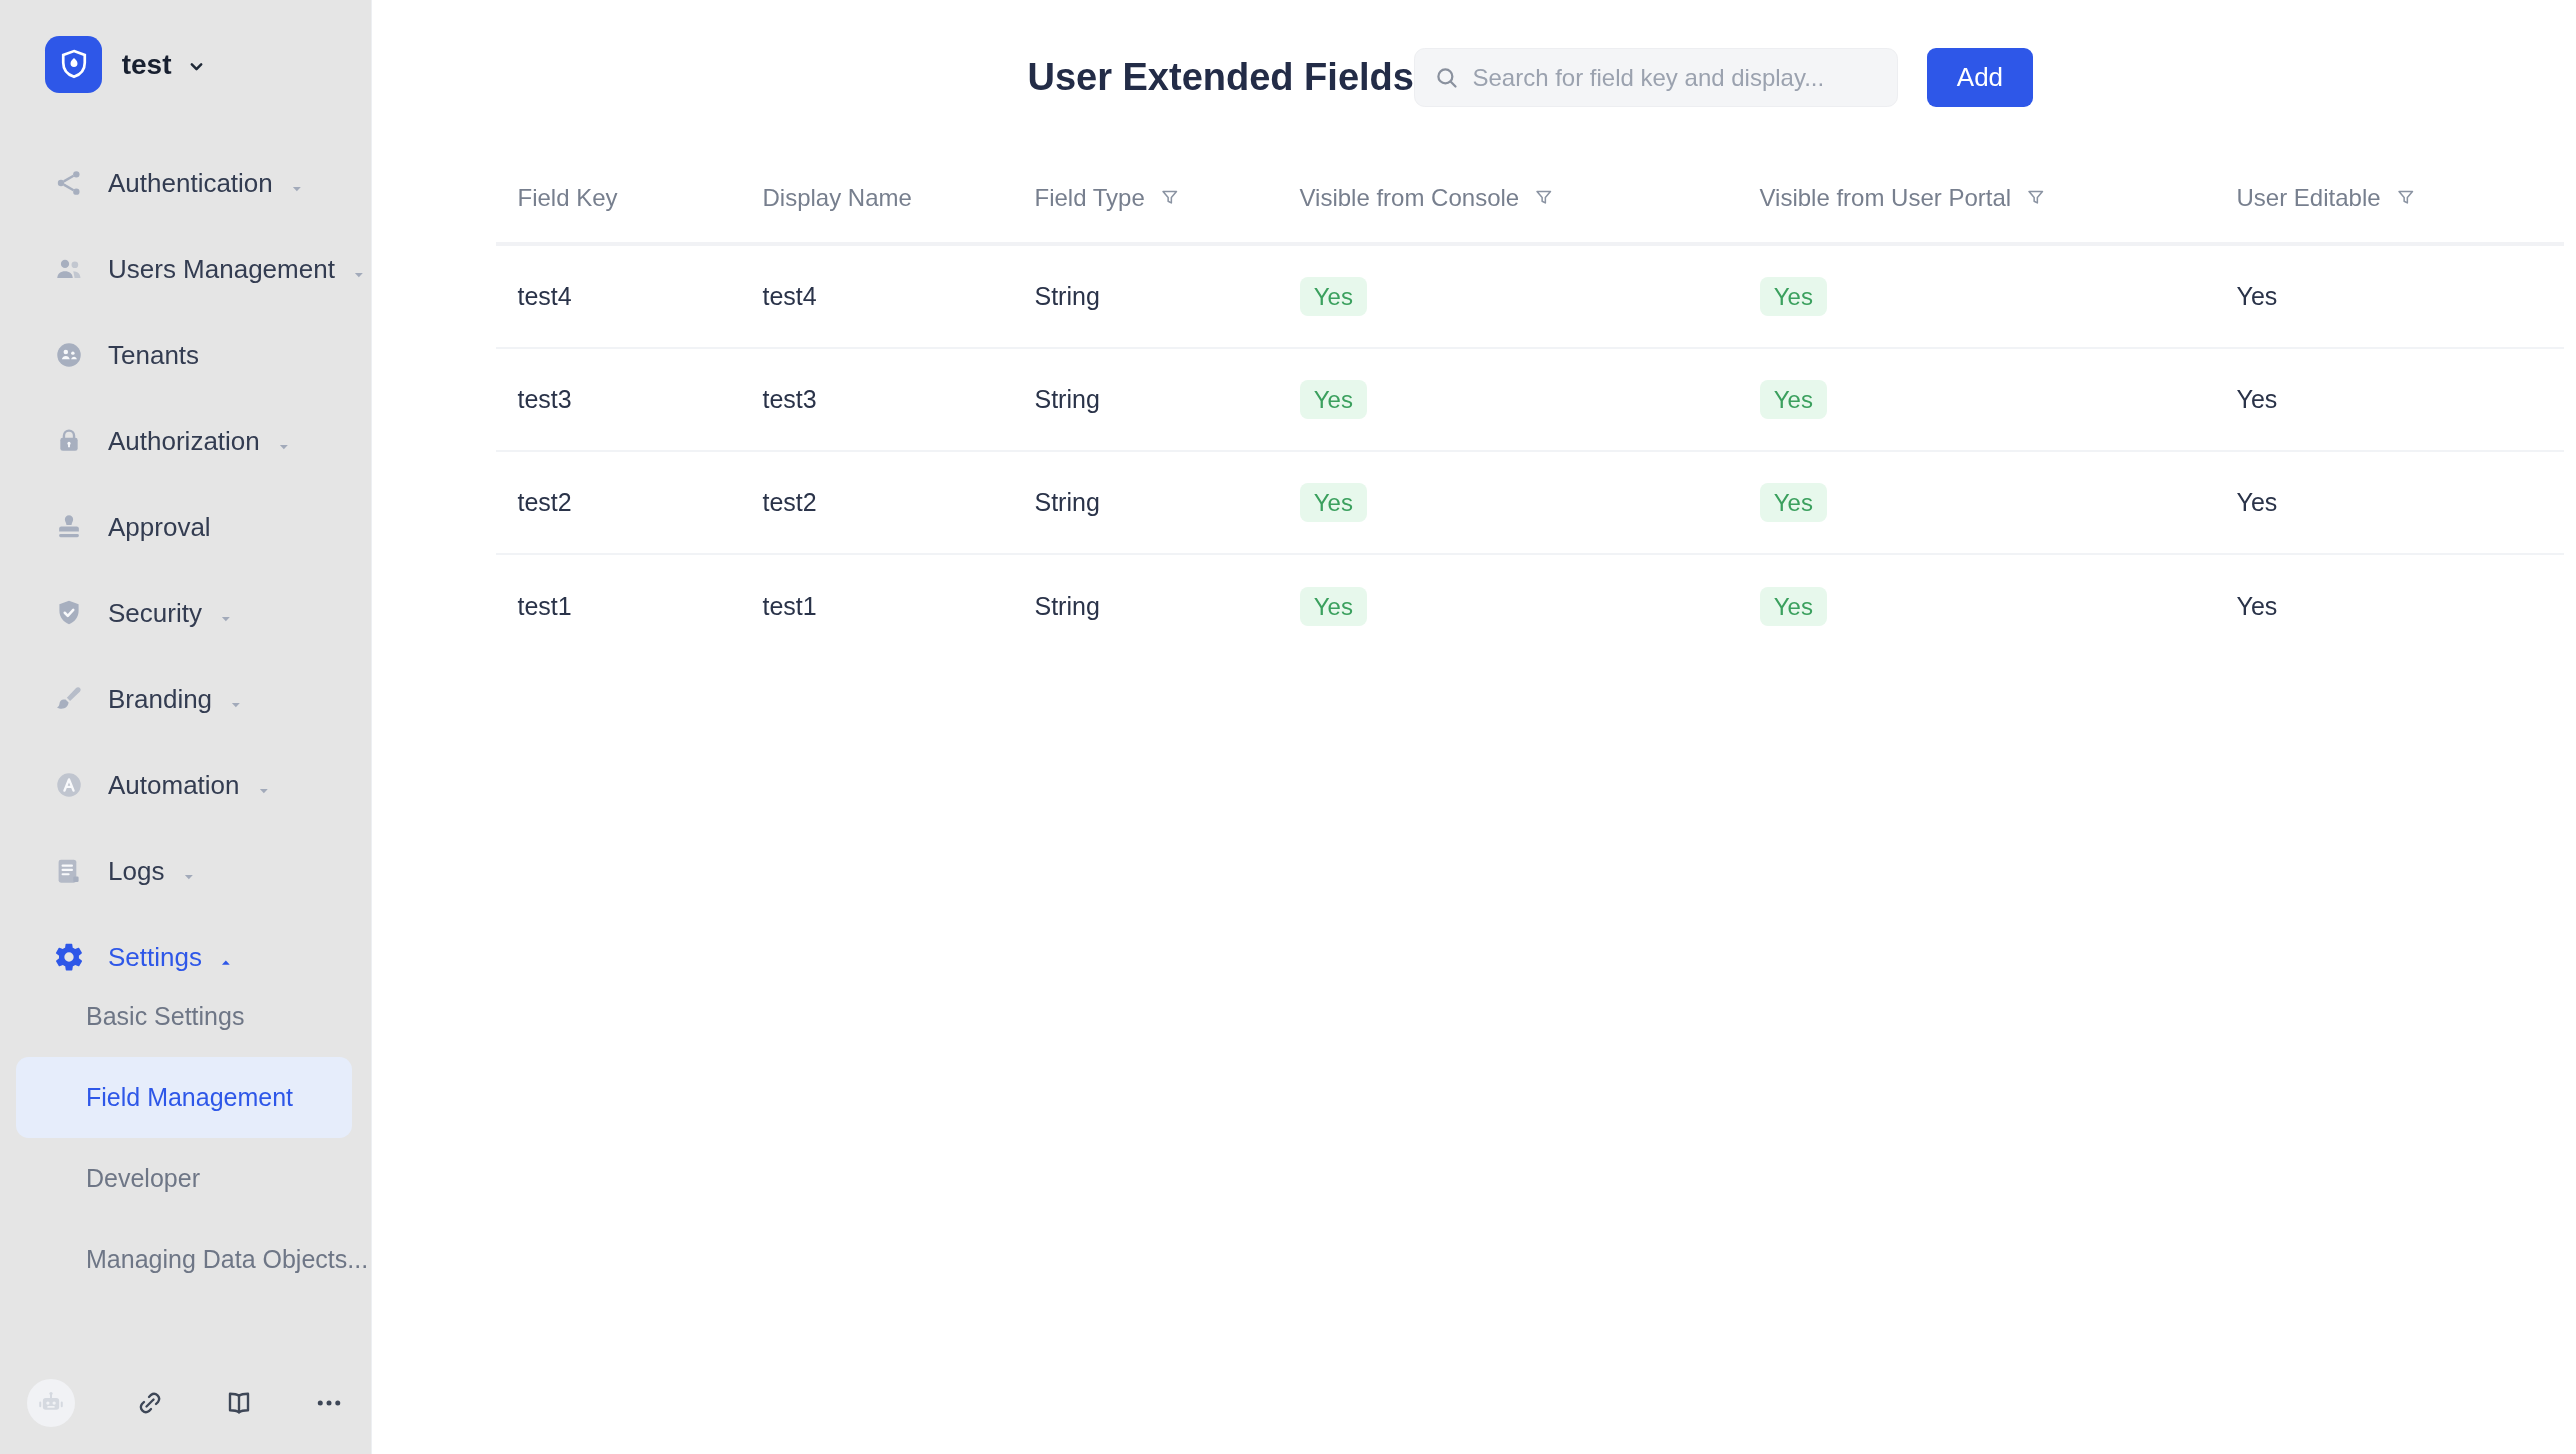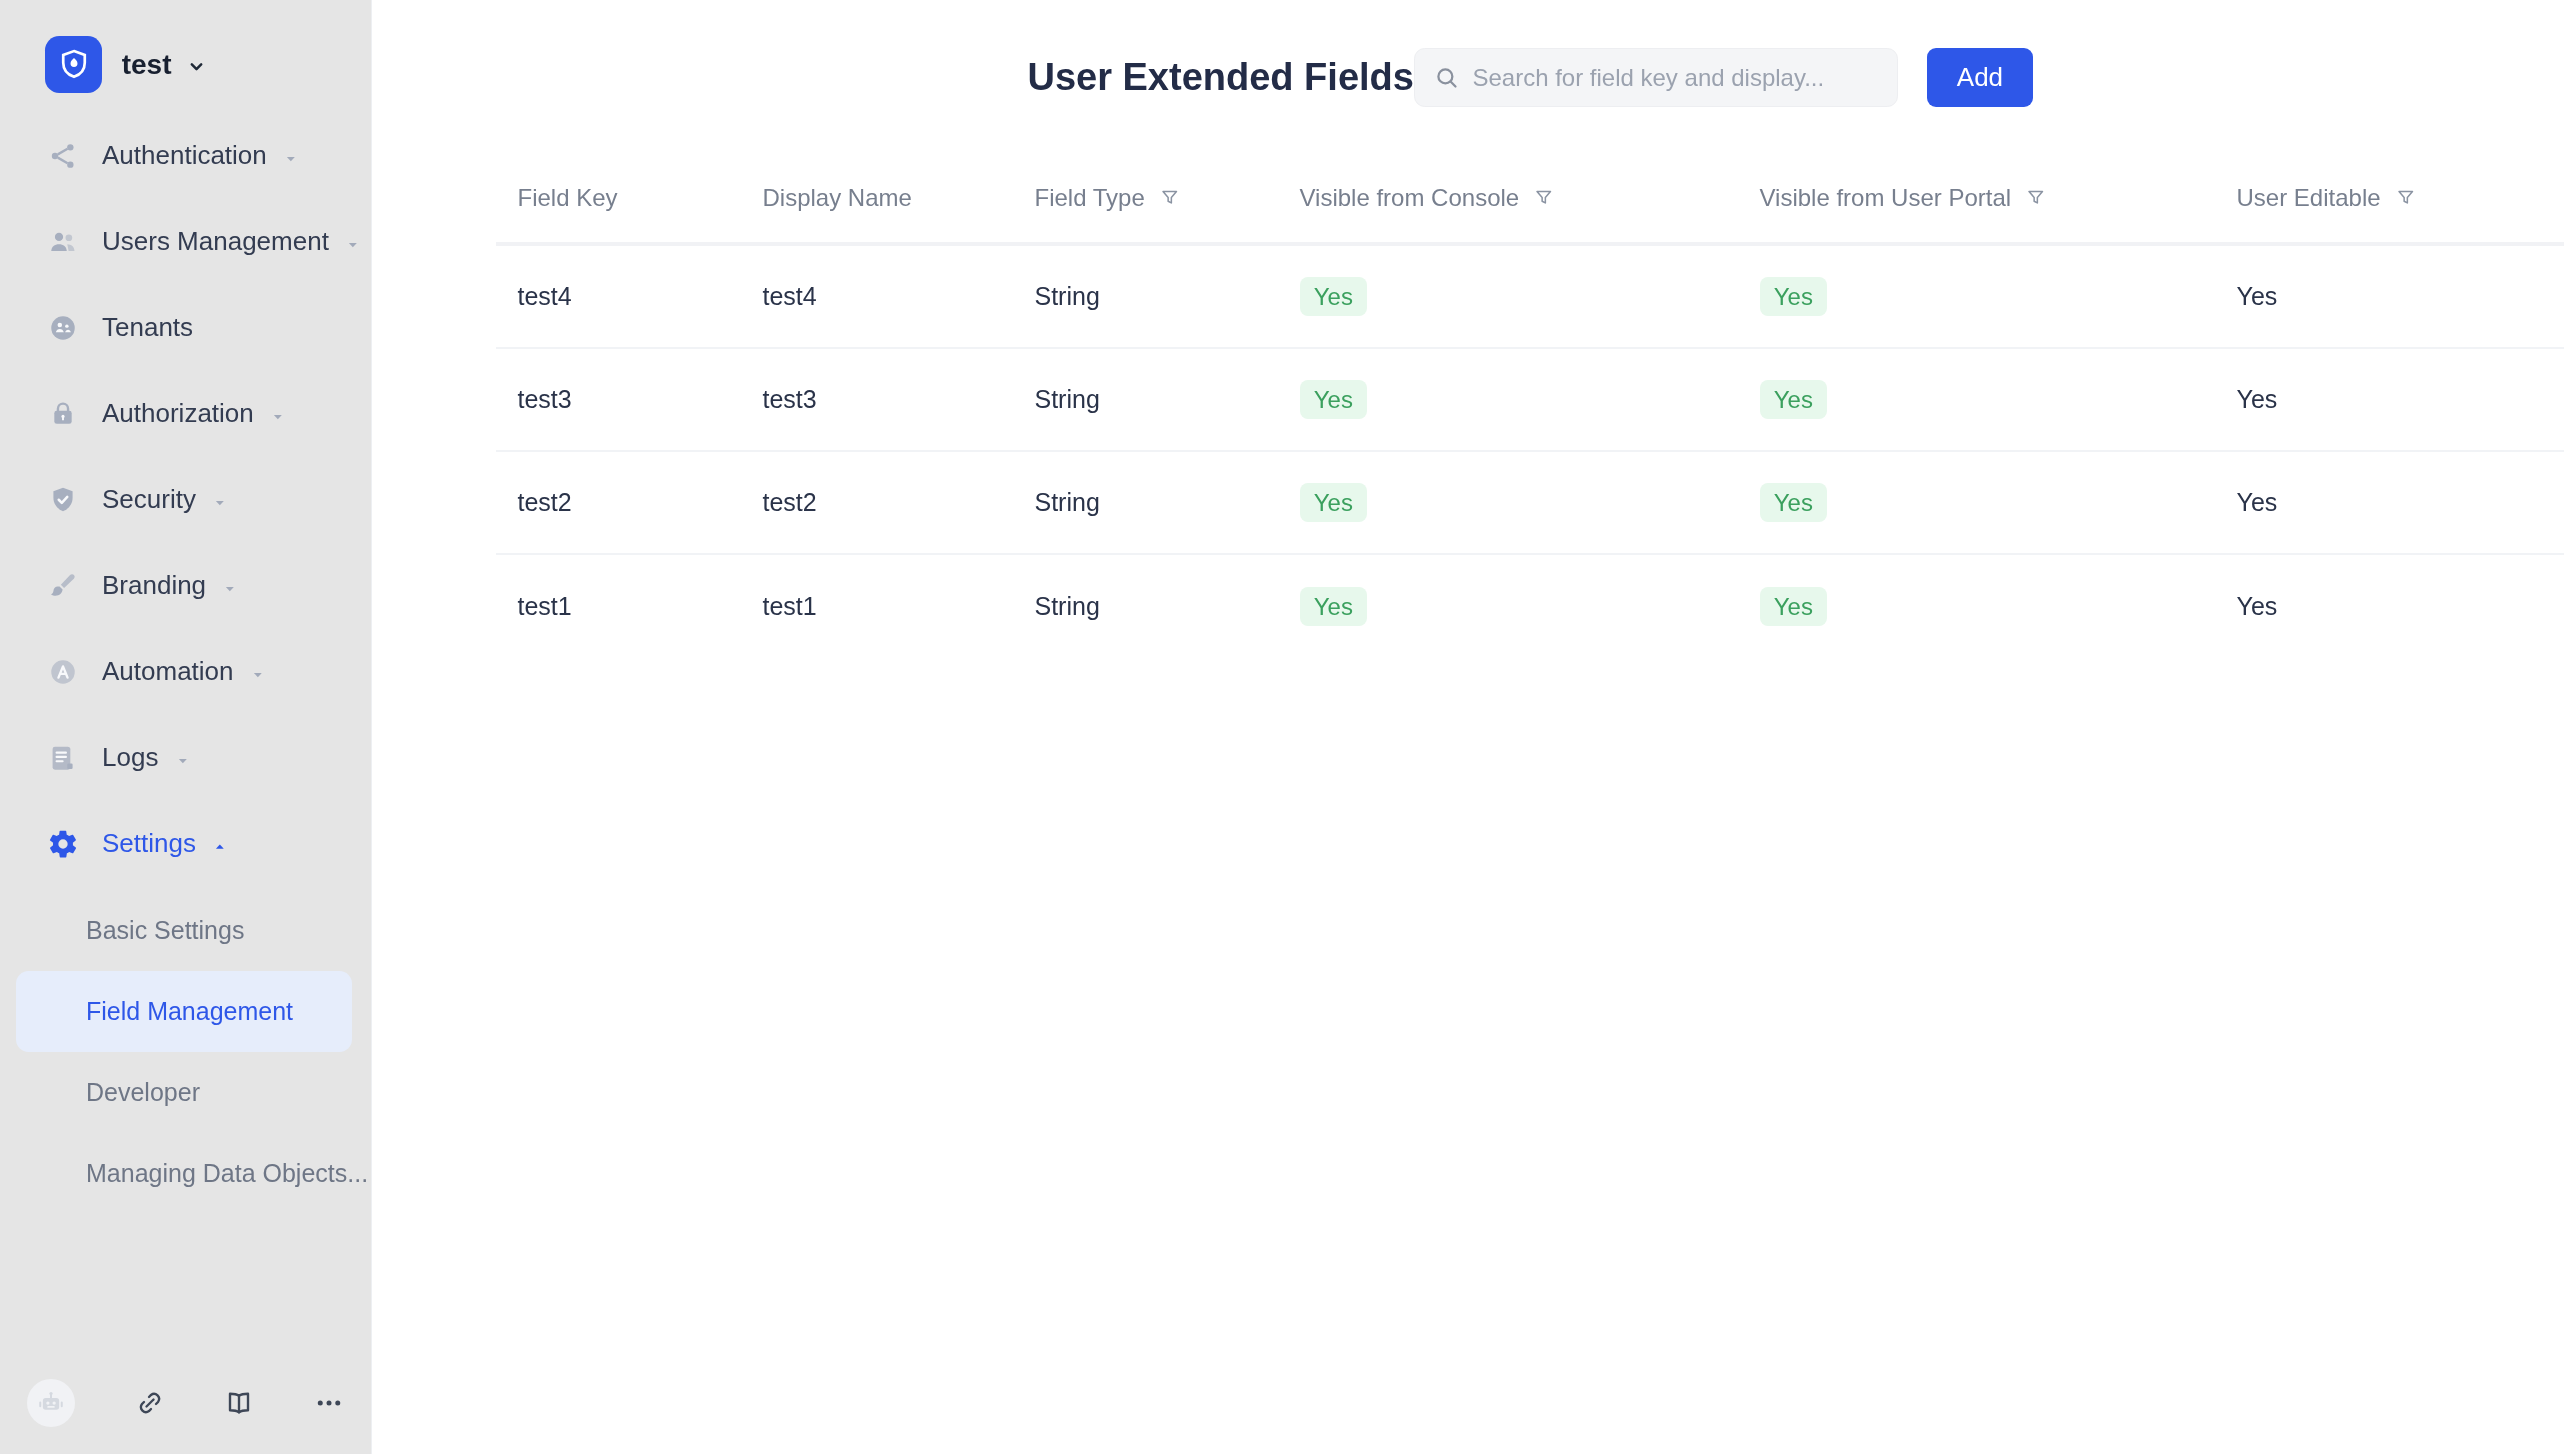--- a/index.html
+++ b/index.html
@@ -12,22 +12,22 @@
              background:#e5e5e5; border-right:1.8px solid #EDEFF2; }
   .logo-row { display:flex; align-items:center; padding:36px 0 0 45px; cursor:pointer; }
   .logo-box { width:57px; height:57px; border-radius:14.3px; background:var(--accent);
               display:flex; align-items:center; justify-content:center; flex:none; }
   .logo-box svg { width:38px; height:38px; }
   .brand-name { font-size:28px; font-weight:700; color:#182030; margin-left:19.7px; }
   .brand-caret { width:25px; height:25px; color:#1F2937; margin-left:12.5px; margin-top:3.6px; }
   .brand-caret svg { width:25px; height:25px; }
 
   .nav { margin-top:19.7px; }
-  .side-item { height:86px; display:flex; align-items:center; padding-left:47px;
-               cursor:pointer; color:#333C51; }
+  .side-item { height:86px; display:flex; align-items:flex-end; padding-left:47px;
+               cursor:pointer; color:#333C51;margin-left:6px; }
   .s-icon { width:32px; height:32px; color:#A7AFBF; flex:none; }
   .s-icon svg { width:32px; height:32px; display:block; }
   .s-label { font-size:26px; margin-left:23px; }
   .s-caret { width:19.7px; height:19.7px; color:#A2AABA; margin-left:14.3px; margin-top:5.4px; }
   .s-caret svg { width:19.7px; height:19.7px; display:block; }
   .side-item.active { color:var(--accent); }
   .side-item.active .s-label { color:var(--accent); }
   .side-item.active .s-icon, .side-item.active .s-caret { color:var(--accent); }
 
   .subnav { margin-top:3.6px; }
@@ -160,20 +160,30 @@
         </span>
         <span class="s-label">Authorization</span>
         <span class="s-caret">
           <svg viewBox="0 0 24 24" fill="currentColor">
             <path d="M7.2 9.6h9.6L12 14.8z"></path>
           </svg>
         </span>
       </div>
       <div class="side-item">
         <span class="s-icon">
+          <svg viewBox="0 0 24 24" fill="currentColor">
+            <path d="M12 3.2a3.1 3.1 0 013.1 3.1c0 1.7-1.2 2.6-1.2 4.2h-3.8c0-1.6-1.2-2.5-1.2-4.2A3.1 3.1 0 0112 3.2z"></path>
+            <path d="M6.2 11.6h11.6a1.6 1.6 0 011.6 1.6v2.2H4.6v-2.2a1.6 1.6 0 011.6-1.6z"></path>
+            <rect x="4.6" y="17.2" width="14.8" height="2.4" rx="1.1"></rect>
+          </svg>
+        </span>
+        <span class="s-label">Approval</span>
+      </div>
+      <div class="side-item">
+        <span class="s-icon">
           <svg viewBox="0 0 24 24">
             <path d="M12 2.8l7.2 2.6v5c0 4.6-3 8.6-7.2 10-4.2-1.4-7.2-5.4-7.2-10v-5z" fill="currentColor"></path>
             <path d="M8.8 11.8l2.3 2.3 4.1-4.4" fill="none" stroke="#F8F9FB" stroke-width="1.9" stroke-linecap="round" stroke-linejoin="round"></path>
           </svg>
         </span>
         <span class="s-label">Security</span>
         <span class="s-caret">
           <svg viewBox="0 0 24 24" fill="currentColor">
             <path d="M7.2 9.6h9.6L12 14.8z"></path>
           </svg>

